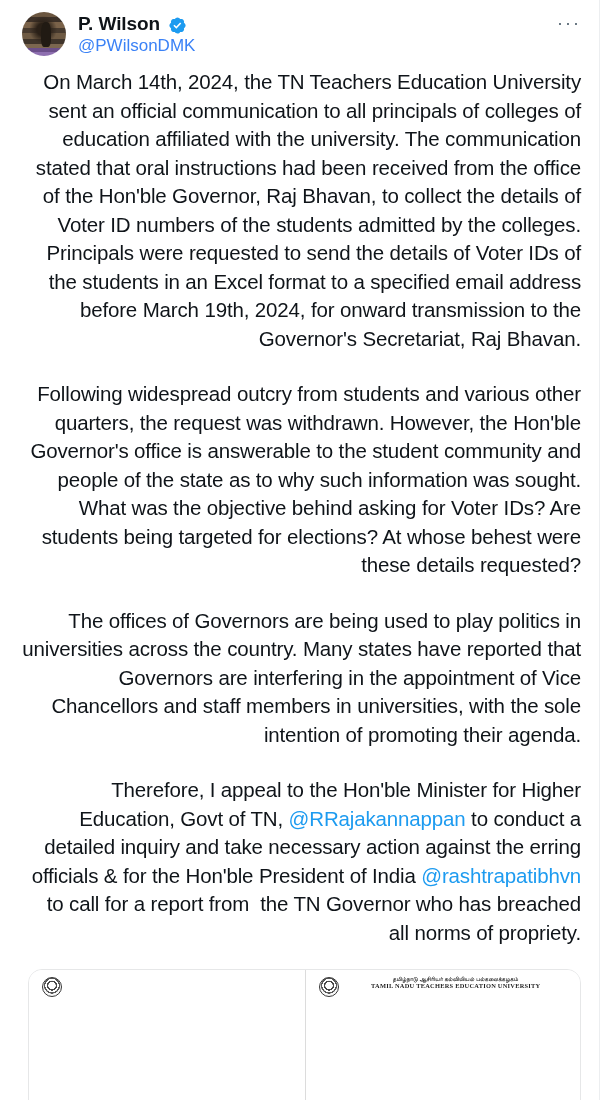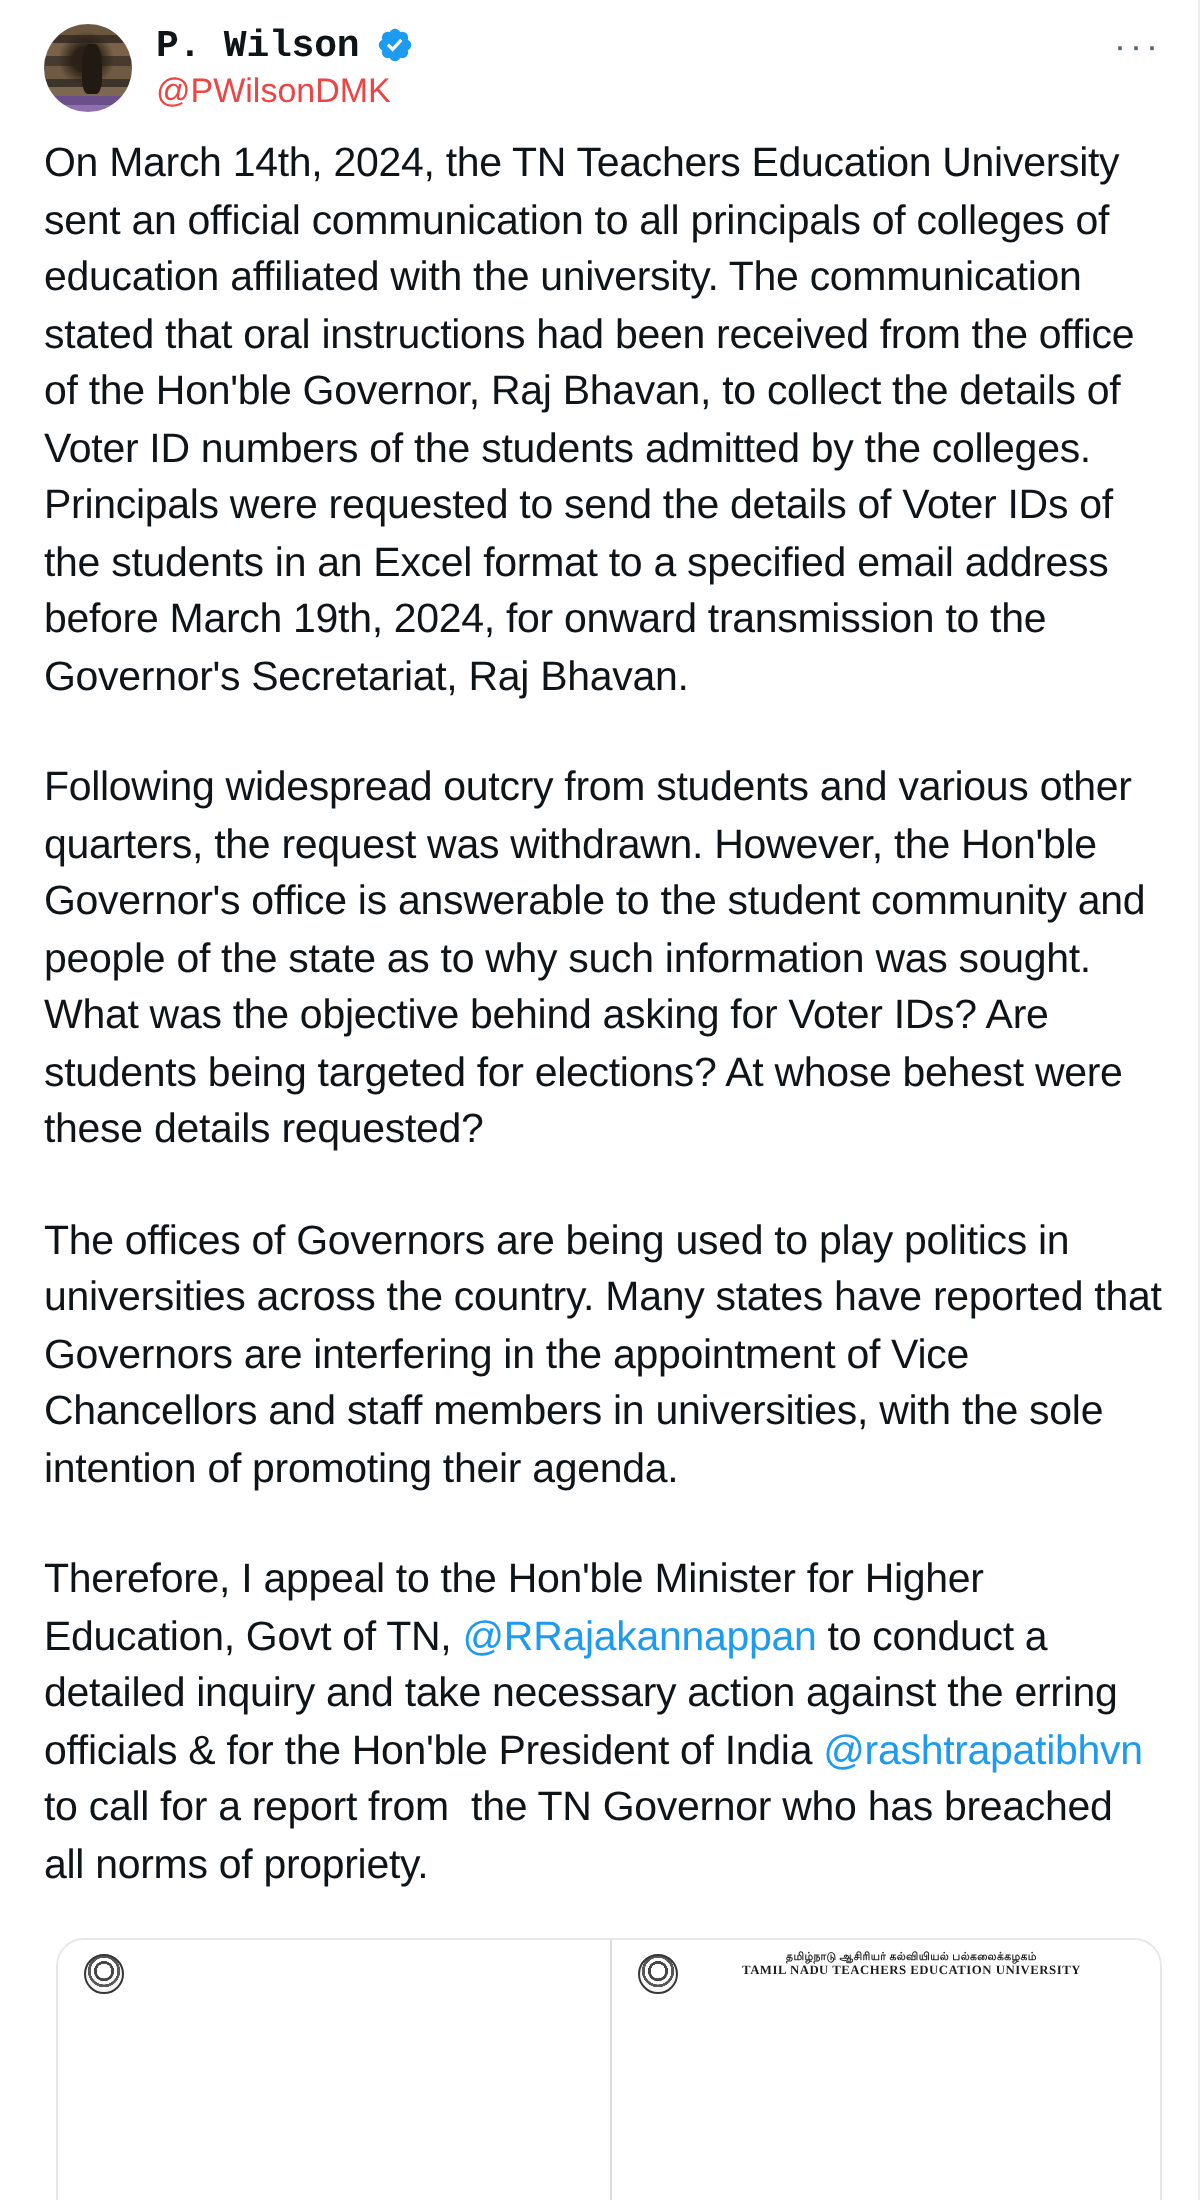--- a/index.html
+++ b/index.html
@@ -52,39 +52,38 @@
     background: #211a13;
     border-radius: 40% 40% 30% 30%;
   }
   .name-block {
     margin-left: 12px;
     line-height: 1.15;
     padding-top: 1px;
   }
   .display-name-row {
     display: flex;
-    align-items: flex-start;
+    align-items: flex-end;
     gap: 8px;
-    font-family: Liberation Mono, monospace;
   }
   .display-name {
     font-size: 19px;
     font-weight: bold;
     color: #0f1419;
     letter-spacing: -0.1px;
   }
   .verified-badge {
     width: 19px; height: 19px;
     flex: 0 0 19px;
     display: inline-block;
     line-height: 0;
   }
   .handle {
     font-size: 17px;
-    color: #ef4444;
+    color: #3b82f6;
     margin-top: 1px;
   }
   .more-menu {
     position: absolute;
     right: 18px;
     top: 14px;
     color: #536471;
     font-size: 18px;
     letter-spacing: 2px;
     line-height: 1;
@@ -96,20 +95,21 @@
   .tweet-body {
     padding: 12px 18px 0 22px;
     font-size: 20.5px;
     line-height: 28.5px;
     color: #0f1419;
     letter-spacing: -0.15px;
   }
   .tweet-body p {
     margin: 0 0 27px 0;
     white-space: pre-wrap;
+    text-align: right;
   }
   .tweet-body p:last-child { margin-bottom: 5px; }
   .mention { color: #1d9bf0; text-decoration: none; cursor: pointer; }
 
   
   .media-wrap {
     margin: 22px 18px 0 28px;
     border: 1px solid #e6e7e8;
     border-radius: 14px;
     overflow: hidden;

